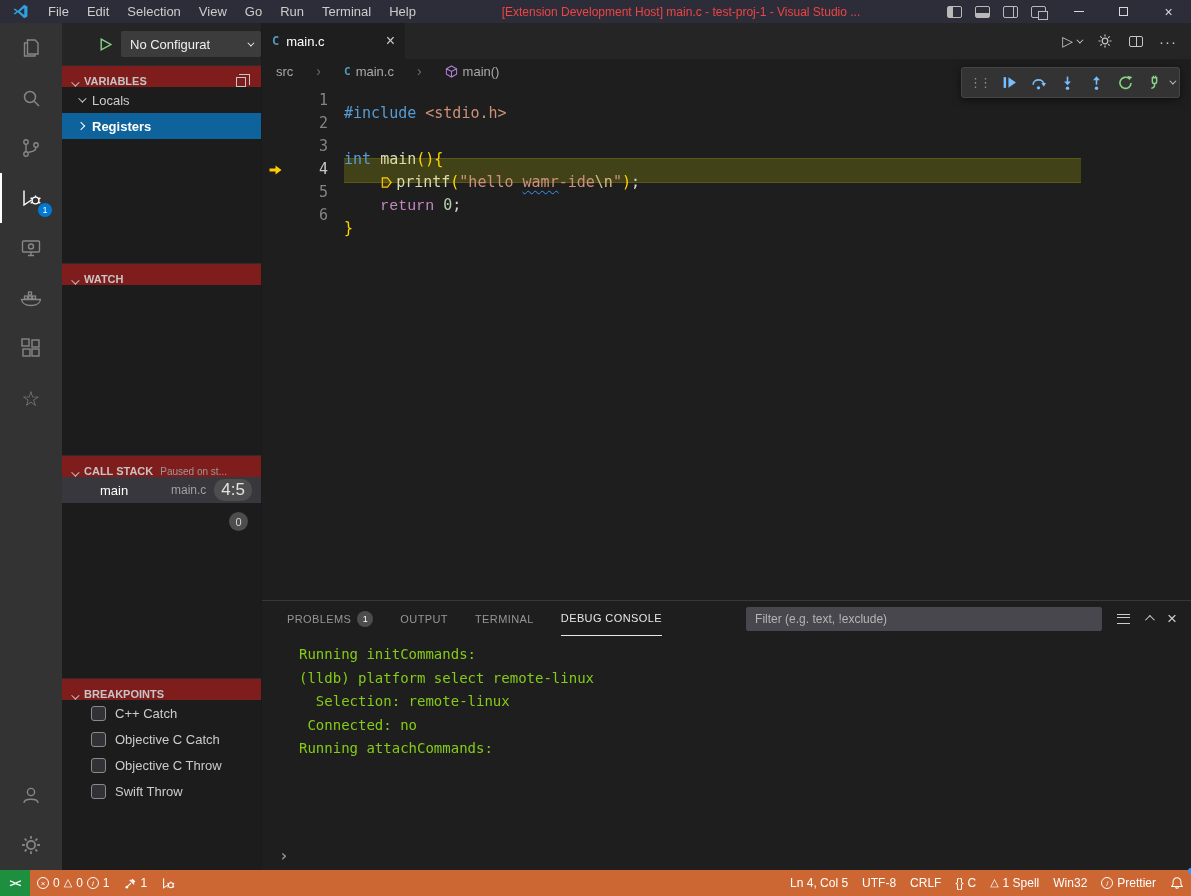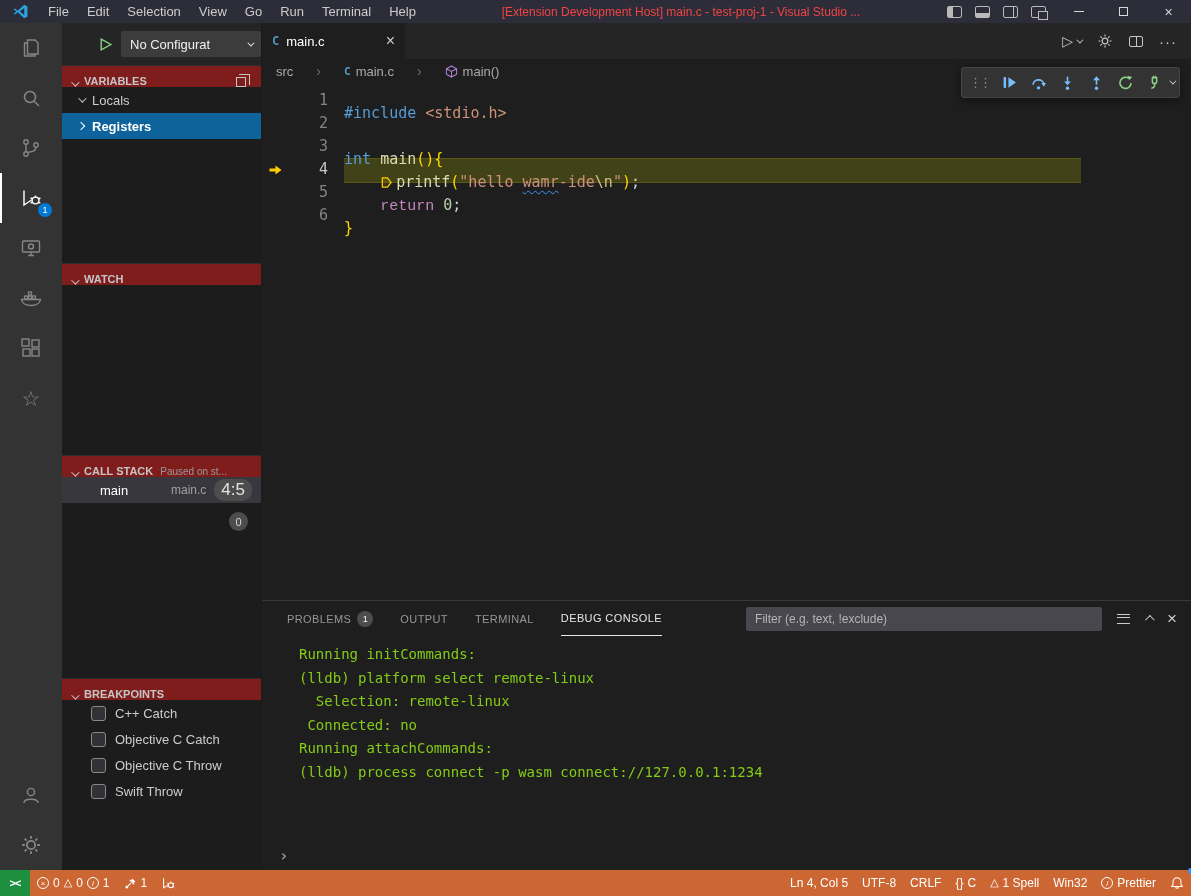--- a/index.html
+++ b/index.html
@@ -429,21 +429,20 @@
             <span class="chev-up"></span>
             <span class="panel-close">×</span>
           </div>
         </div>
         <div class="console">
             <div class="console-line">Running initCommands:</div>
             <div class="console-line">(lldb) platform select remote-linux</div>
             <div class="console-line">  Selection: remote-linux</div>
             <div class="console-line"> Connected: no</div>
             <div class="console-line">Running attachCommands:</div>
-            <div class="console-line">(lldb) process connect -p wasm connect://127.0.0.1:1234</div>
           </div>
         <span class="console-prompt">›</span>
       </div>
 
     </div>
   </div>
 
   <div class="statusbar">
     <div class="sb-remote">
         <span>&gt;&lt;</span>

